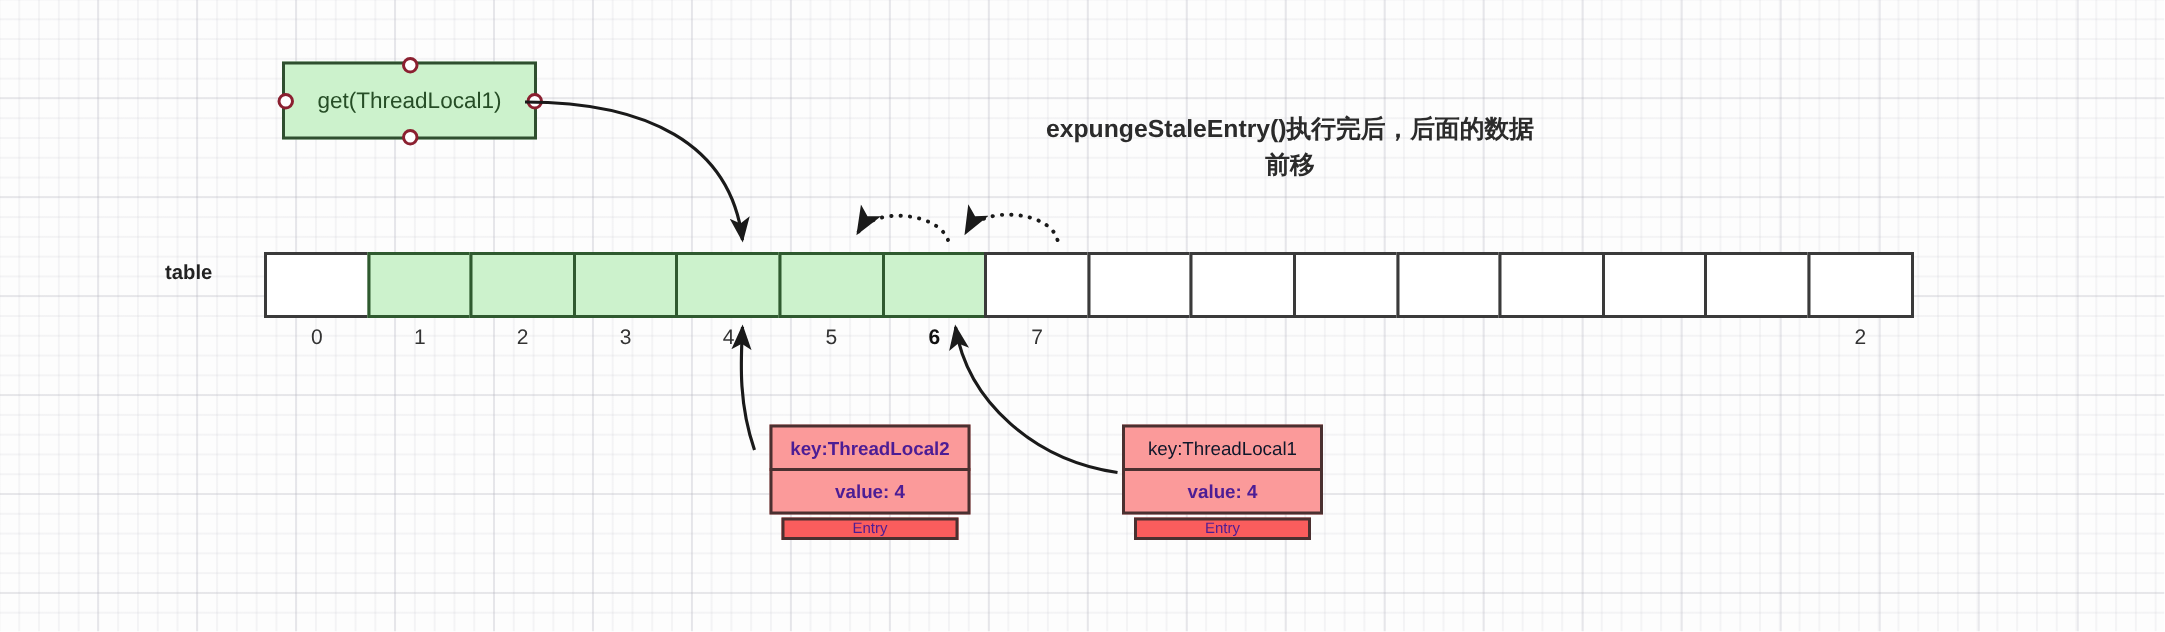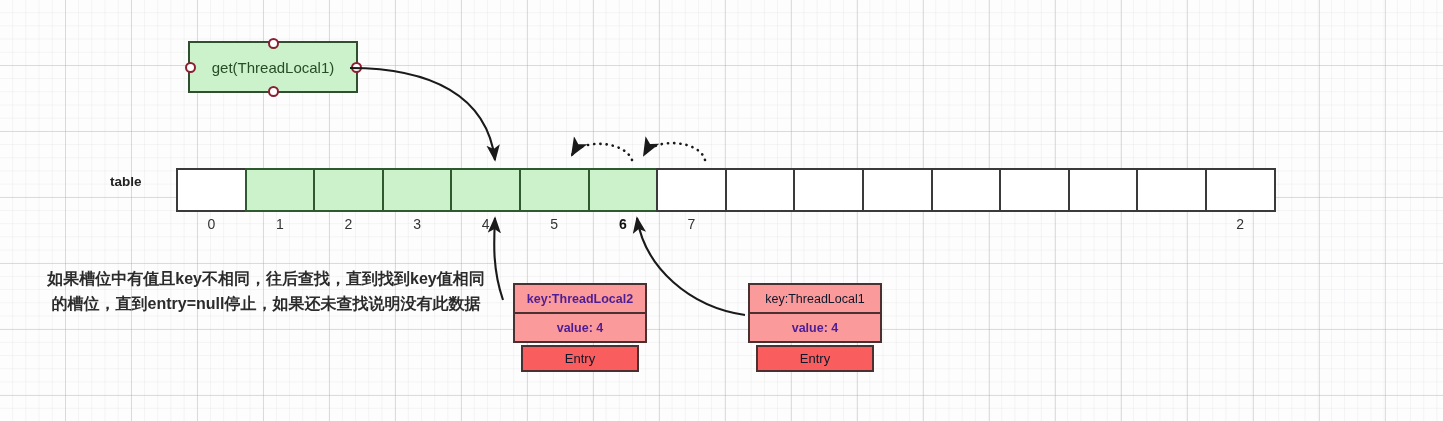--- a/index.html
+++ b/index.html
@@ -152,28 +152,28 @@
     white-space: nowrap;
   }
   .entry-box .seg.key-bold { font-weight: bold; }
   .entry-box .seg.key-plain { color: #0f172a; }
   .entry-box .seg.val { margin-top: -2px; font-weight: bold; }
   .entry-box .footer {
     box-sizing: border-box;
     width: 118px;
     margin-left: 8px;
     margin-top: 2px;
-    height: 27px;
+    height: 15px;
     border: 2px solid #4a3030;
     background: #fa5d5d;
     display: flex;
     align-items: center;
     justify-content: center;
-    font-size: 13px;
-    color: #0f172a;
+    font-size: 10px;
+    color: #4c1d95;
   }
   #entry-tl2 { left: 513px; top: 283px; }
   #entry-tl1 { left: 748px; top: 283px; }
 
   svg.overlay {
     position: absolute;
     left: 0;
     top: 0;
     width: 1443px;
     height: 421px;
@@ -186,20 +186,21 @@
 <div id="canvas">
 
   <div id="get-node">
     <span class="label">get(ThreadLocal1)</span>
     <span class="conn-dot" id="dot-top"></span>
     <span class="conn-dot" id="dot-bottom"></span>
     <span class="conn-dot" id="dot-left"></span>
     <span class="conn-dot" id="dot-right"></span>
   </div>
 
+  <div id="title">expungeStaleEntry()执行完后，后面的数据前移</div>
 
   <div id="table-label">table</div>
 
   <div id="table-row">
       <div class="cell"></div>
       <div class="cell filled"></div>
       <div class="cell filled"></div>
       <div class="cell filled"></div>
       <div class="cell filled"></div>
       <div class="cell filled"></div>
@@ -227,21 +228,20 @@
       <div class="idx"></div>
       <div class="idx"></div>
       <div class="idx"></div>
       <div class="idx"></div>
       <div class="idx"></div>
       <div class="idx"></div>
       <div class="idx"></div>
       <div class="idx">2</div>
     </div>
 
-  <div id="note">如果槽位中有值且key不相同，往后查找，直到找到key值相同的槽位，直到entry=null停止，如果还未查找说明没有此数据</div>
 
   <div class="entry-box" id="entry-tl2">
     <div class="seg key-bold">key:ThreadLocal2</div>
     <div class="seg val">value: 4</div>
     <div class="footer">Entry</div>
   </div>
 
   <div class="entry-box" id="entry-tl1">
     <div class="seg key-plain">key:ThreadLocal1</div>
     <div class="seg val">value: 4</div>

